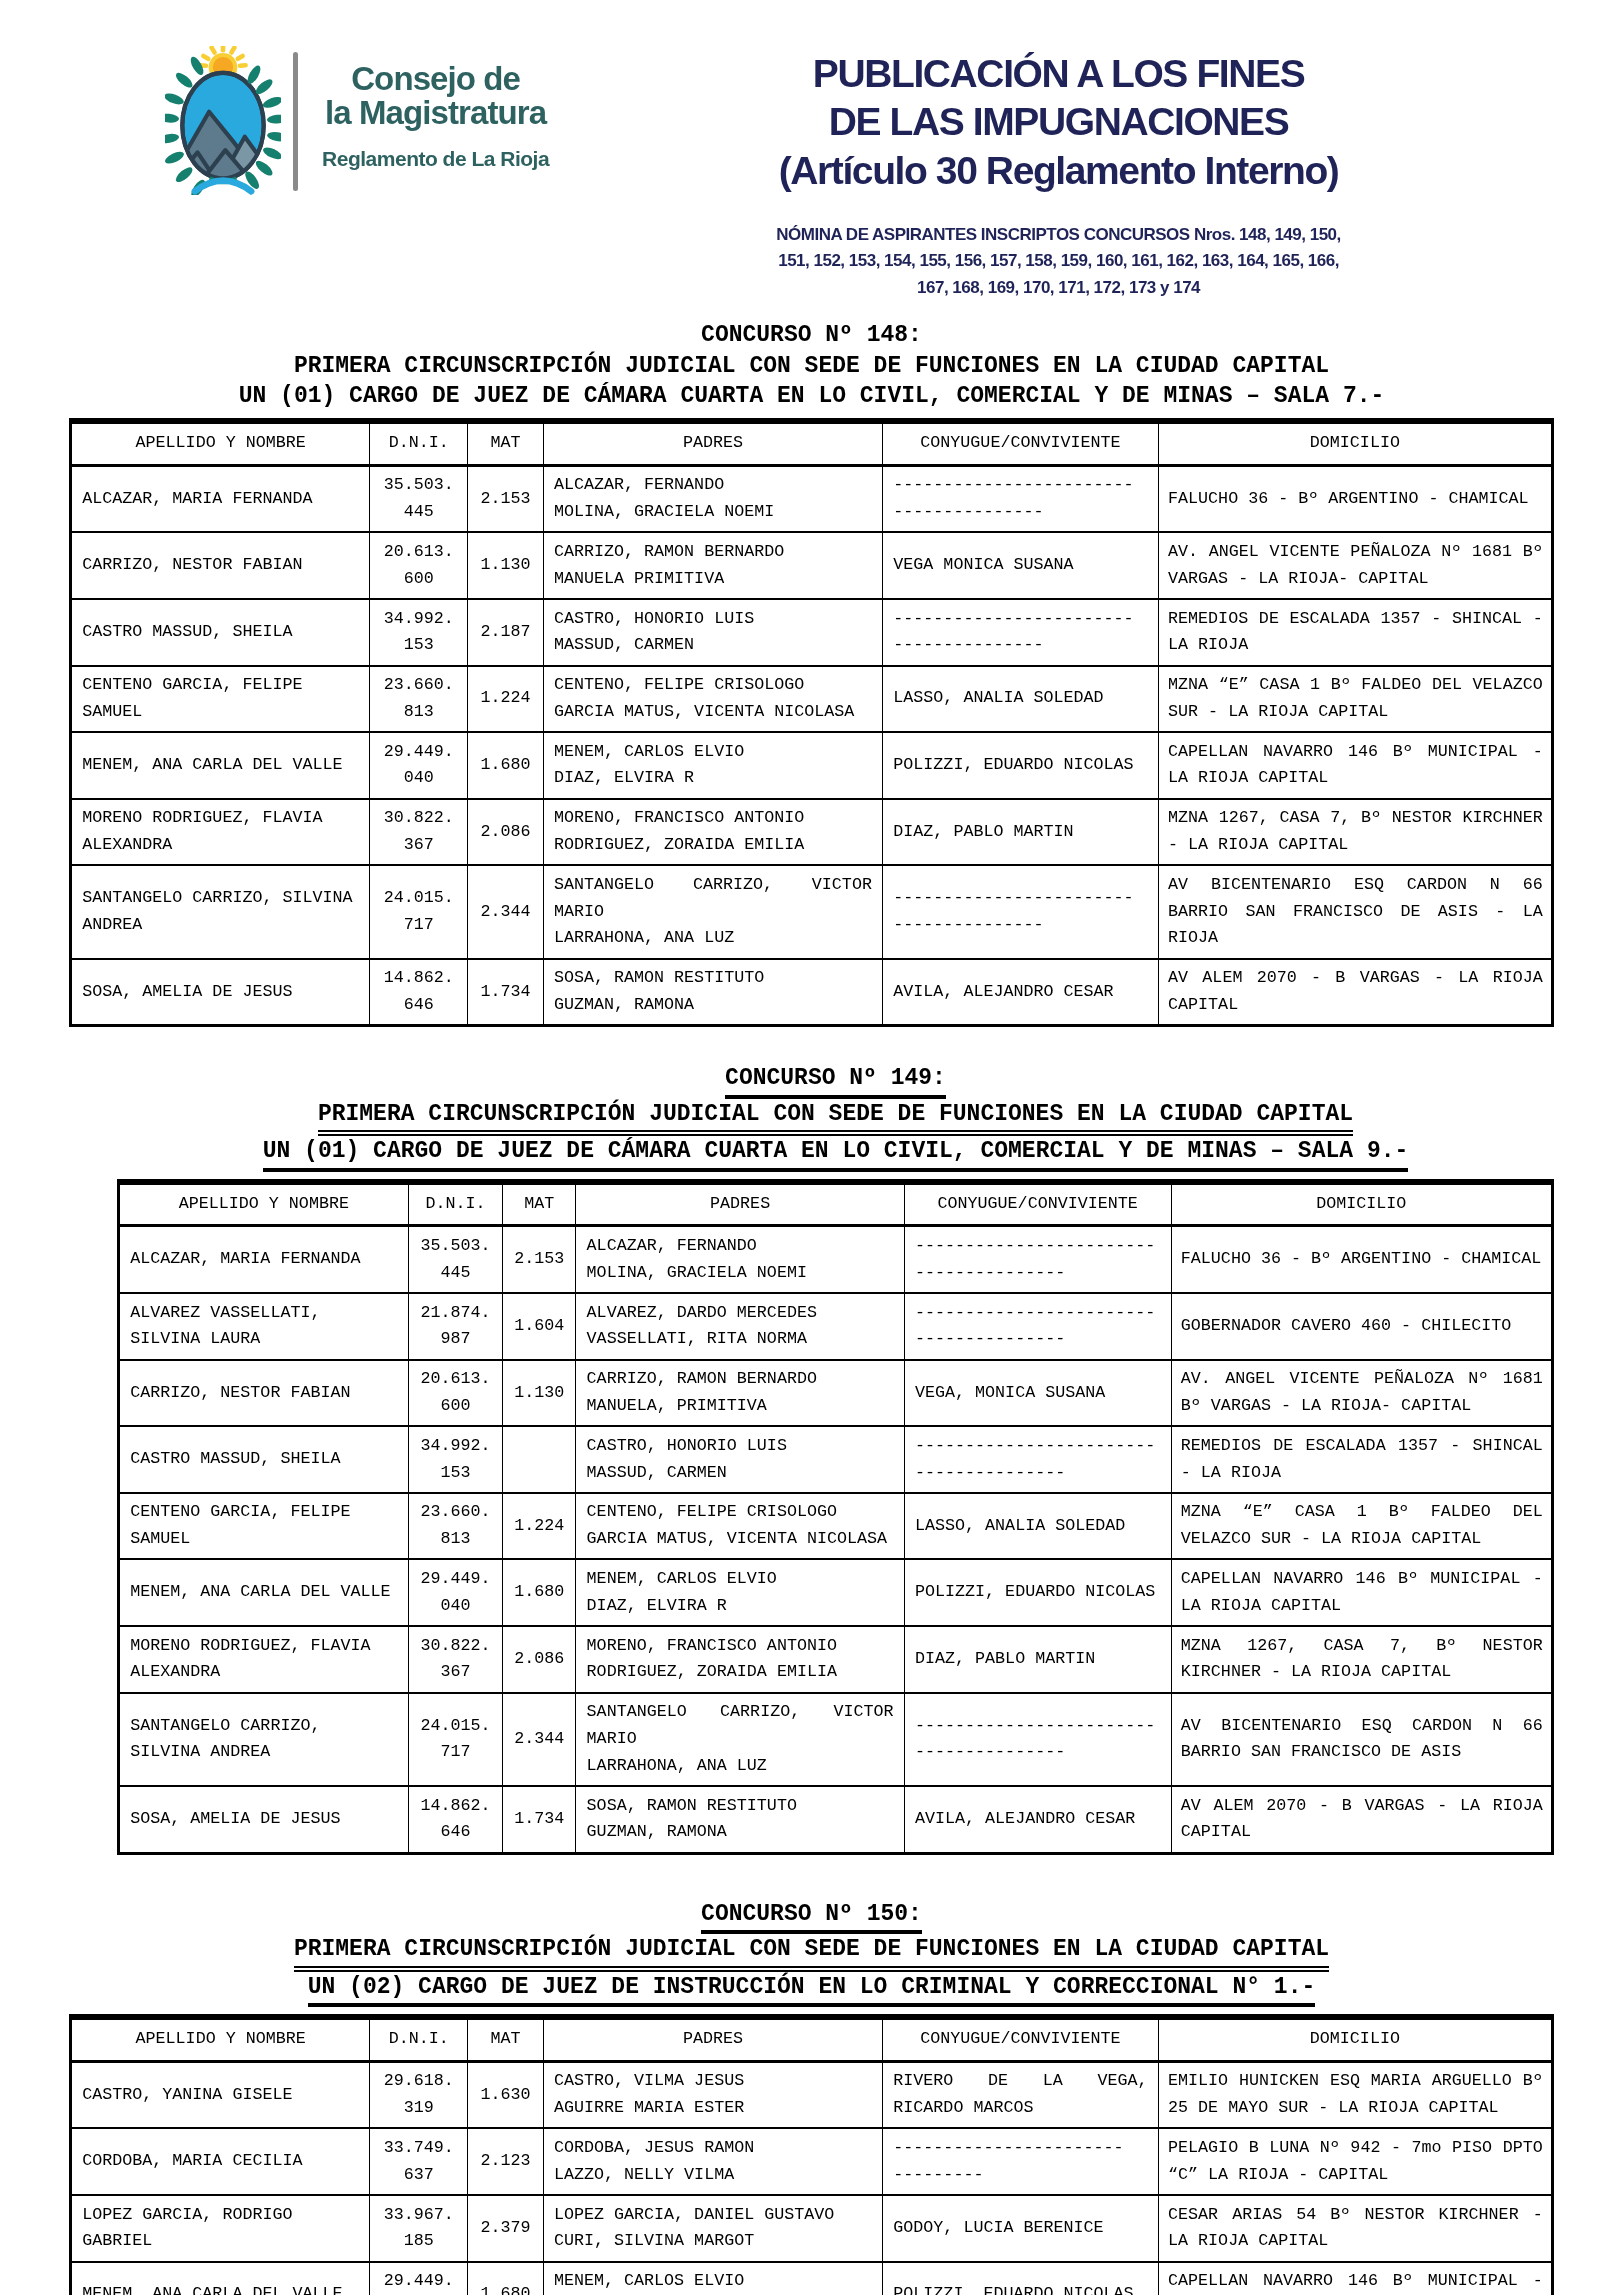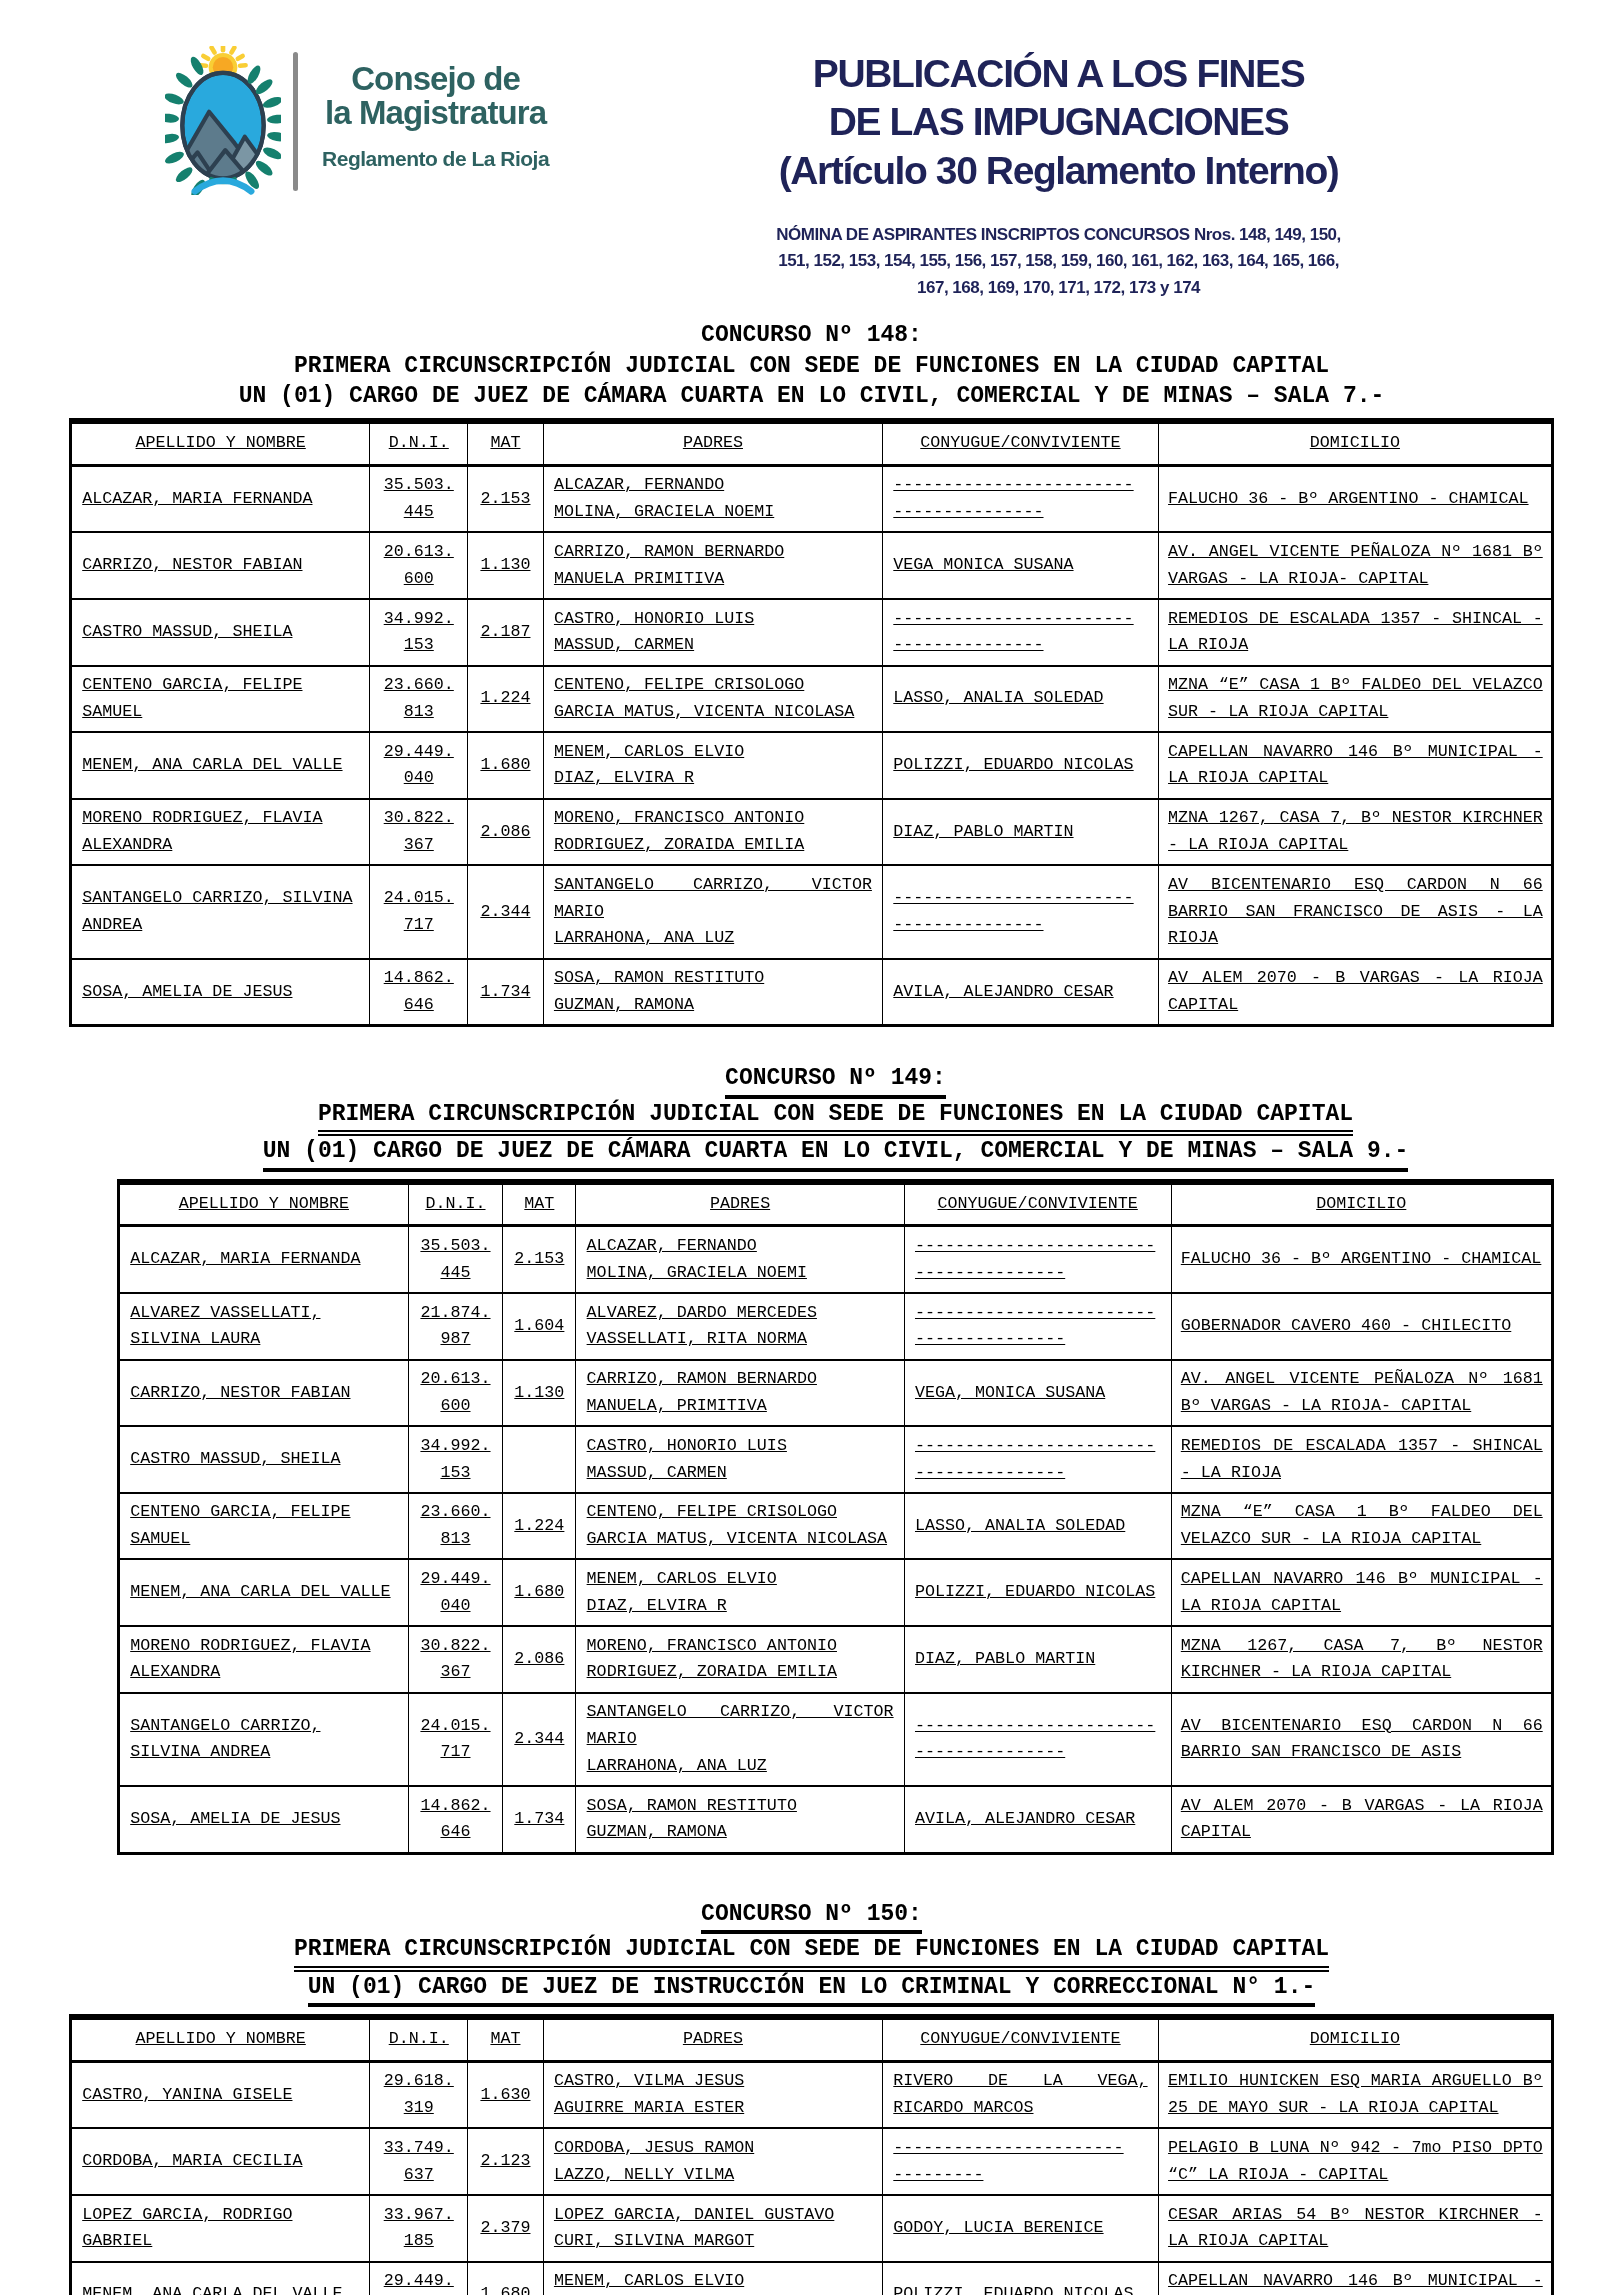--- a/index.html
+++ b/index.html
@@ -40,21 +40,21 @@
   .main-title{
     color:var(--title_navy);font-weight:bold;font-size:39px;
     line-height:1.25;letter-spacing:-1.4px;
   }
   .subtitle{
     color:var(--title_navy);font-weight:bold;font-size:17px;
     line-height:1.55;margin-top:26px;letter-spacing:-0.5px;
   }
 
   
-  section{margin-top:19.4px;text-decoration:underline;}
+  section{margin-top:19.4px;}
   #s149{margin-top:36px;padding-left:48px;}
   #s150{margin-top:44px;}
   .sec-head{
     text-align:center;
     font-family:"Liberation Mono","DejaVu Sans Mono",monospace;
     font-weight:bold;font-size:23px;line-height:1.32;
   }
   .sec-head .hline{display:block;}
   .sec-head .hline span{display:inline-block;}
   section[data-underline="yes"] .hline-0 span{border-bottom:4.2px solid #000;padding-bottom:1.4px;}
@@ -612,21 +612,21 @@
             </td>
           </tr>
         </tbody>
     </table>
   </section>
 
   <section id="s150" data-underline="yes">
     <div class="sec-head">
       <div class="hline hline-0"><span>CONCURSO Nº 150:</span></div>
       <div class="hline hline-1"><span>PRIMERA CIRCUNSCRIPCIÓN JUDICIAL CON SEDE DE FUNCIONES EN LA CIUDAD CAPITAL</span></div>
-      <div class="hline hline-2"><span>UN (01) CARGO DE JUEZ DE INSTRUCCIÓN EN LO CRIMINAL Y CORRECCIONAL N° 1.-</span></div>
+      <div class="hline hline-2"><span>UN (02) CARGO DE JUEZ DE INSTRUCCIÓN EN LO CRIMINAL Y CORRECCIONAL N° 1.-</span></div>
     </div>
     <table>
       <colgroup>
           <col class="c-name">
           <col class="c-dni">
           <col class="c-mat">
           <col class="c-padres">
           <col class="c-cony">
           <col class="c-dom">
         </colgroup>

